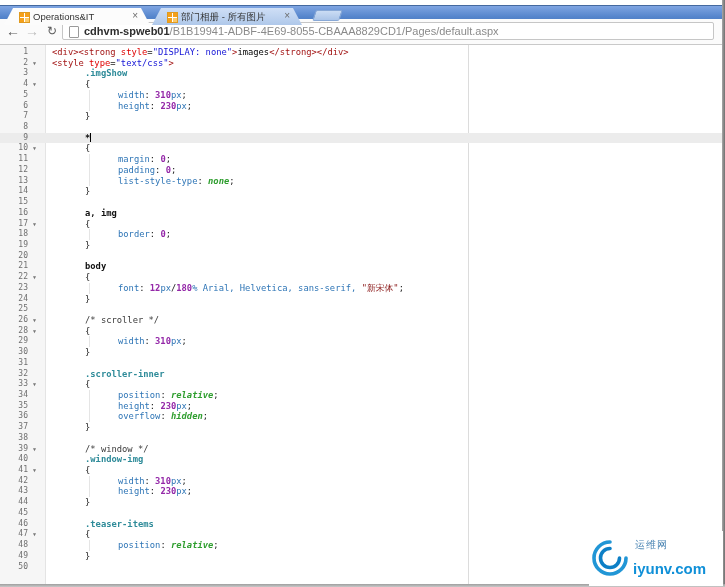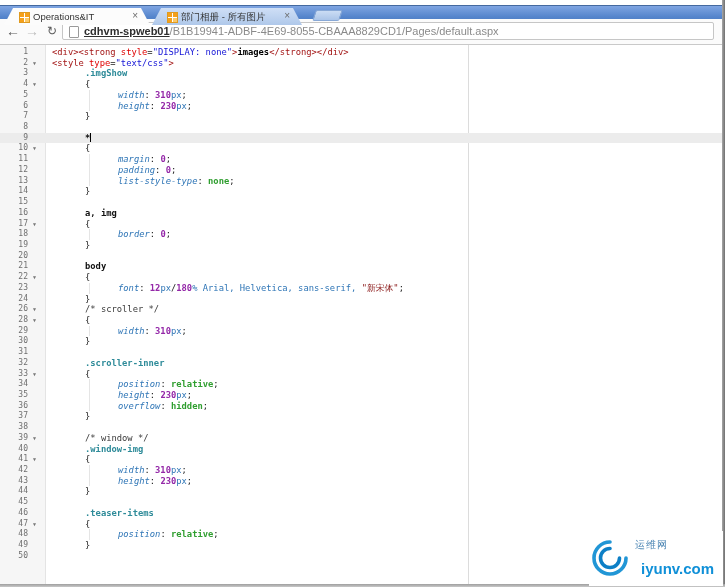--- a/index.html
+++ b/index.html
@@ -33,57 +33,57 @@
   .nav-ic{position:absolute;top:3px;width:18px;text-align:center;font-size:14px;
           line-height:18px;color:#5A5A5A;}
   .nav-back{left:4px;}
   .nav-fwd{left:23px;color:#BDBDBD;}
   .nav-reload{left:43px;font-size:12px;}
   .urlbar{position:absolute;left:62px;top:3px;width:652px;height:18px;background:#fff;
           border:1px solid #C6C6C6;border-radius:2px;box-sizing:border-box;}
   .page-ic{position:absolute;left:6px;top:3px;width:8px;height:10px;background:#fff;
            border:1px solid #9A9A9A;border-radius:1px;}
   .url-text{position:absolute;left:21px;top:2px;font-size:11px;white-space:nowrap;overflow:hidden;right:4px;}
-  .url-host{font-weight:bold;color:#2E2E2E;text-decoration:underline;}
+  .url-host{font-weight:bold;color:#2E2E2E;}
   .url-path{color:#8A8A8A;}
 
   
   .editor{position:absolute;left:0;top:45px;width:725px;bottom:0;background:#fff;overflow:hidden;}
   .gutter-bg{position:absolute;left:0;top:0;bottom:0;width:46px;background:#F6F6F6;
              border-right:1px solid #E4E4E4;box-sizing:border-box;}
   .vguide{position:absolute;left:468px;top:0;bottom:0;width:1px;background:#DCDCDC;}
   #code-lines{position:absolute;left:0;top:2px;right:0;}
   .code-line{position:relative;height:10.73px;line-height:10.73px;
              font-family:"DejaVu Sans Mono",monospace;font-size:8.8px;white-space:pre;}
   .code-line.current{background:#ECECEC;}
   .ln{position:absolute;left:0;top:0;width:28px;text-align:right;font-size:8px;color:#6F6F6F;}
   .fold{position:absolute;left:33px;top:0;font-size:5px;color:#777;line-height:10.73px;}
   .cb{position:absolute;left:0;top:0;right:0;height:100%;box-sizing:border-box;}
   .i0{padding-left:52px;} .i1{padding-left:85px;} .i2{padding-left:118px;}
   .guide{position:absolute;left:89px;top:0;height:100%;width:1px;background:#E5E5E5;}
   .caret{display:inline-block;width:1px;height:9px;background:#000;vertical-align:-1px;}
 
   
   .tk-tg{color:#A31515;} .tk-at{color:#DE0000;text-align:right;} .tk-eq{color:#1A1A1A;}
-  .tk-s1{color:#1414D6;} .tk-b{color:#000;font-weight:bold;}
+  .tk-s1{color:#1414D6;} .tk-b{color:#000;font-weight:normal;}
   .tk-sc{color:#2E8B99;font-weight:bold;} .tk-se{color:#111;font-weight:bold;}
-  .tk-br{color:#1A1A1A;} .tk-pr{color:#2E75B6;font-style:italic;} .tk-pu{color:#222;}
+  .tk-br{color:#1A1A1A;} .tk-pr{color:#2E75B6;} .tk-pu{color:#222;}
   .tk-nu{color:#9428A8;font-weight:bold;} .tk-un{color:#2E75B6;}
-  .tk-kw{color:#2F9E2F;font-weight:bold;} .tk-fl{color:#2E75B6;} .tk-s2{color:#8B1A1A;}
+  .tk-kw{color:#2F9E2F;font-weight:bold;font-style:italic;} .tk-fl{color:#2E75B6;} .tk-s2{color:#8B1A1A;}
   .tk-cm{color:#3A3A3A;}
 
   
   .right-edge{position:absolute;top:0;right:0;width:3px;bottom:0;
               background:linear-gradient(to right,#A8A8A8,#6F6F6F);z-index:40;}
   .bottom-edge{position:absolute;left:0;right:0;bottom:0;height:3px;
                background:linear-gradient(#9E9E9E,#C9C9C9);z-index:40;}
   .watermark{position:absolute;right:2px;bottom:1px;width:134px;height:55px;background:#fff;z-index:50;}
   .wm-logo{position:absolute;left:2px;top:8px;}
   .wm-name{position:absolute;left:46px;top:7px;font-size:10px;color:#4C86B4;letter-spacing:1px;}
-  .wm-domain{position:absolute;left:52px;top:29px;font-size:15px;font-weight:bold;color:#1090D8;}
+  .wm-domain{position:absolute;left:44px;top:29px;font-size:15px;font-weight:bold;color:#1090D8;}
 </style>
 </head>
 <body>
 
 <div id="screen">
 
   <div class="tabstrip">
     <div class="tab active">
       <span class="favicon"></span>
       <span class="tab-title">Operations&amp;IT</span>
@@ -128,20 +128,21 @@
         <div class="code-line"><span class="ln">15</span><span class="cb i1"></span></div>
         <div class="code-line"><span class="ln">16</span><span class="cb i1"><span class="tk-se">a, img</span></span></div>
         <div class="code-line"><span class="ln">17</span><span class="fold">▼</span><span class="cb i1"><span class="tk-br">{</span></span></div>
         <div class="code-line"><span class="ln">18</span><span class="cb i2"><span class="guide"></span><span class="tk-pr">border</span><span class="tk-pu">: </span><span class="tk-nu">0</span><span class="tk-pu">;</span></span></div>
         <div class="code-line"><span class="ln">19</span><span class="cb i1"><span class="tk-br">}</span></span></div>
         <div class="code-line"><span class="ln">20</span><span class="cb i1"></span></div>
         <div class="code-line"><span class="ln">21</span><span class="cb i1"><span class="tk-se">body</span></span></div>
         <div class="code-line"><span class="ln">22</span><span class="fold">▼</span><span class="cb i1"><span class="tk-br">{</span></span></div>
         <div class="code-line"><span class="ln">23</span><span class="cb i2"><span class="guide"></span><span class="tk-pr">font</span><span class="tk-pu">: </span><span class="tk-nu">12</span><span class="tk-un">px</span><span class="tk-pu">/</span><span class="tk-nu">180</span><span class="tk-un">%</span><span class="tk-fl"> Arial, Helvetica, sans-serif,</span><span class="tk-s2"> "新宋体"</span><span class="tk-pu">;</span></span></div>
         <div class="code-line"><span class="ln">24</span><span class="cb i1"><span class="tk-br">}</span></span></div>
+        <div class="code-line"><span class="ln">25</span><span class="cb i1"></span></div>
         <div class="code-line"><span class="ln">26</span><span class="fold">▼</span><span class="cb i1"><span class="tk-cm">/* scroller */</span></span></div>
         <div class="code-line"><span class="ln">28</span><span class="fold">▼</span><span class="cb i1"><span class="tk-br">{</span></span></div>
         <div class="code-line"><span class="ln">29</span><span class="cb i2"><span class="guide"></span><span class="tk-pr">width</span><span class="tk-pu">: </span><span class="tk-nu">310</span><span class="tk-un">px</span><span class="tk-pu">;</span></span></div>
         <div class="code-line"><span class="ln">30</span><span class="cb i1"><span class="tk-br">}</span></span></div>
         <div class="code-line"><span class="ln">31</span><span class="cb i1"></span></div>
         <div class="code-line"><span class="ln">32</span><span class="cb i1"><span class="tk-sc">.scroller-inner</span></span></div>
         <div class="code-line"><span class="ln">33</span><span class="fold">▼</span><span class="cb i1"><span class="tk-br">{</span></span></div>
         <div class="code-line"><span class="ln">34</span><span class="cb i2"><span class="guide"></span><span class="tk-pr">position</span><span class="tk-pu">: </span><span class="tk-kw">relative</span><span class="tk-pu">;</span></span></div>
         <div class="code-line"><span class="ln">35</span><span class="cb i2"><span class="guide"></span><span class="tk-pr">height</span><span class="tk-pu">: </span><span class="tk-nu">230</span><span class="tk-un">px</span><span class="tk-pu">;</span></span></div>
         <div class="code-line"><span class="ln">36</span><span class="cb i2"><span class="guide"></span><span class="tk-pr">overflow</span><span class="tk-pu">: </span><span class="tk-kw">hidden</span><span class="tk-pu">;</span></span></div>

